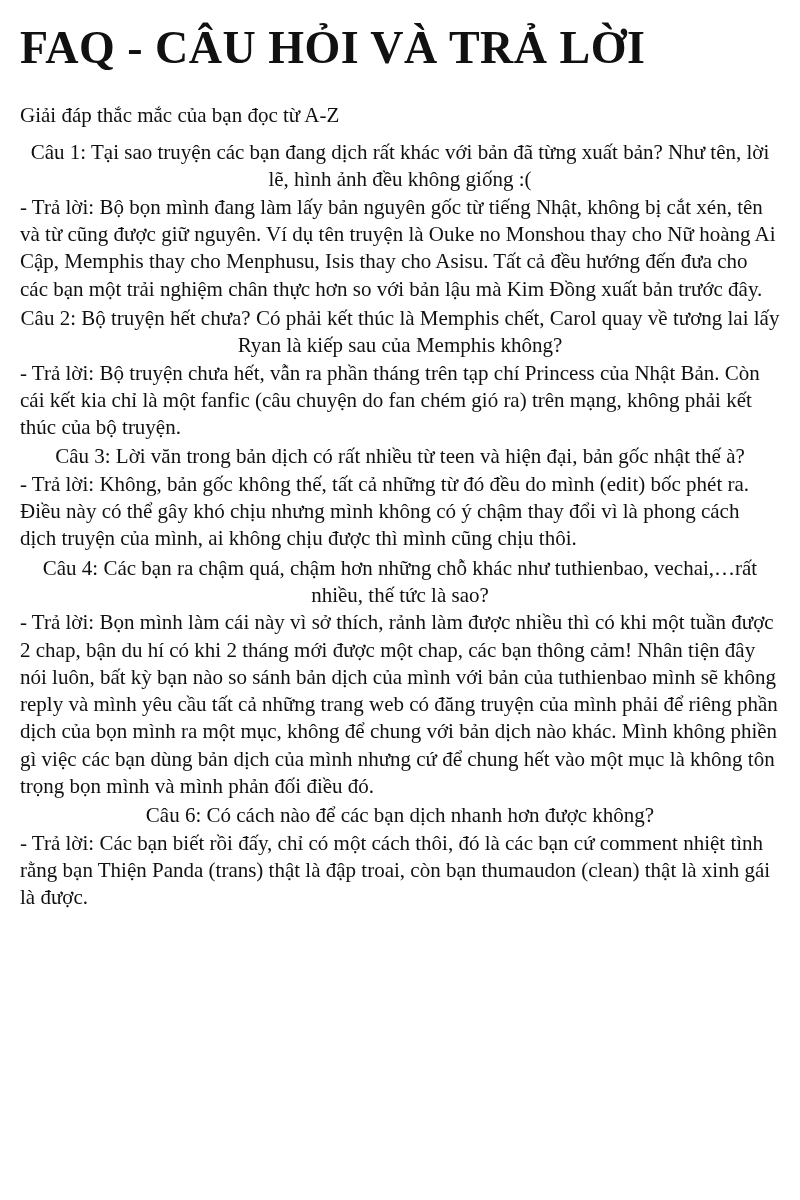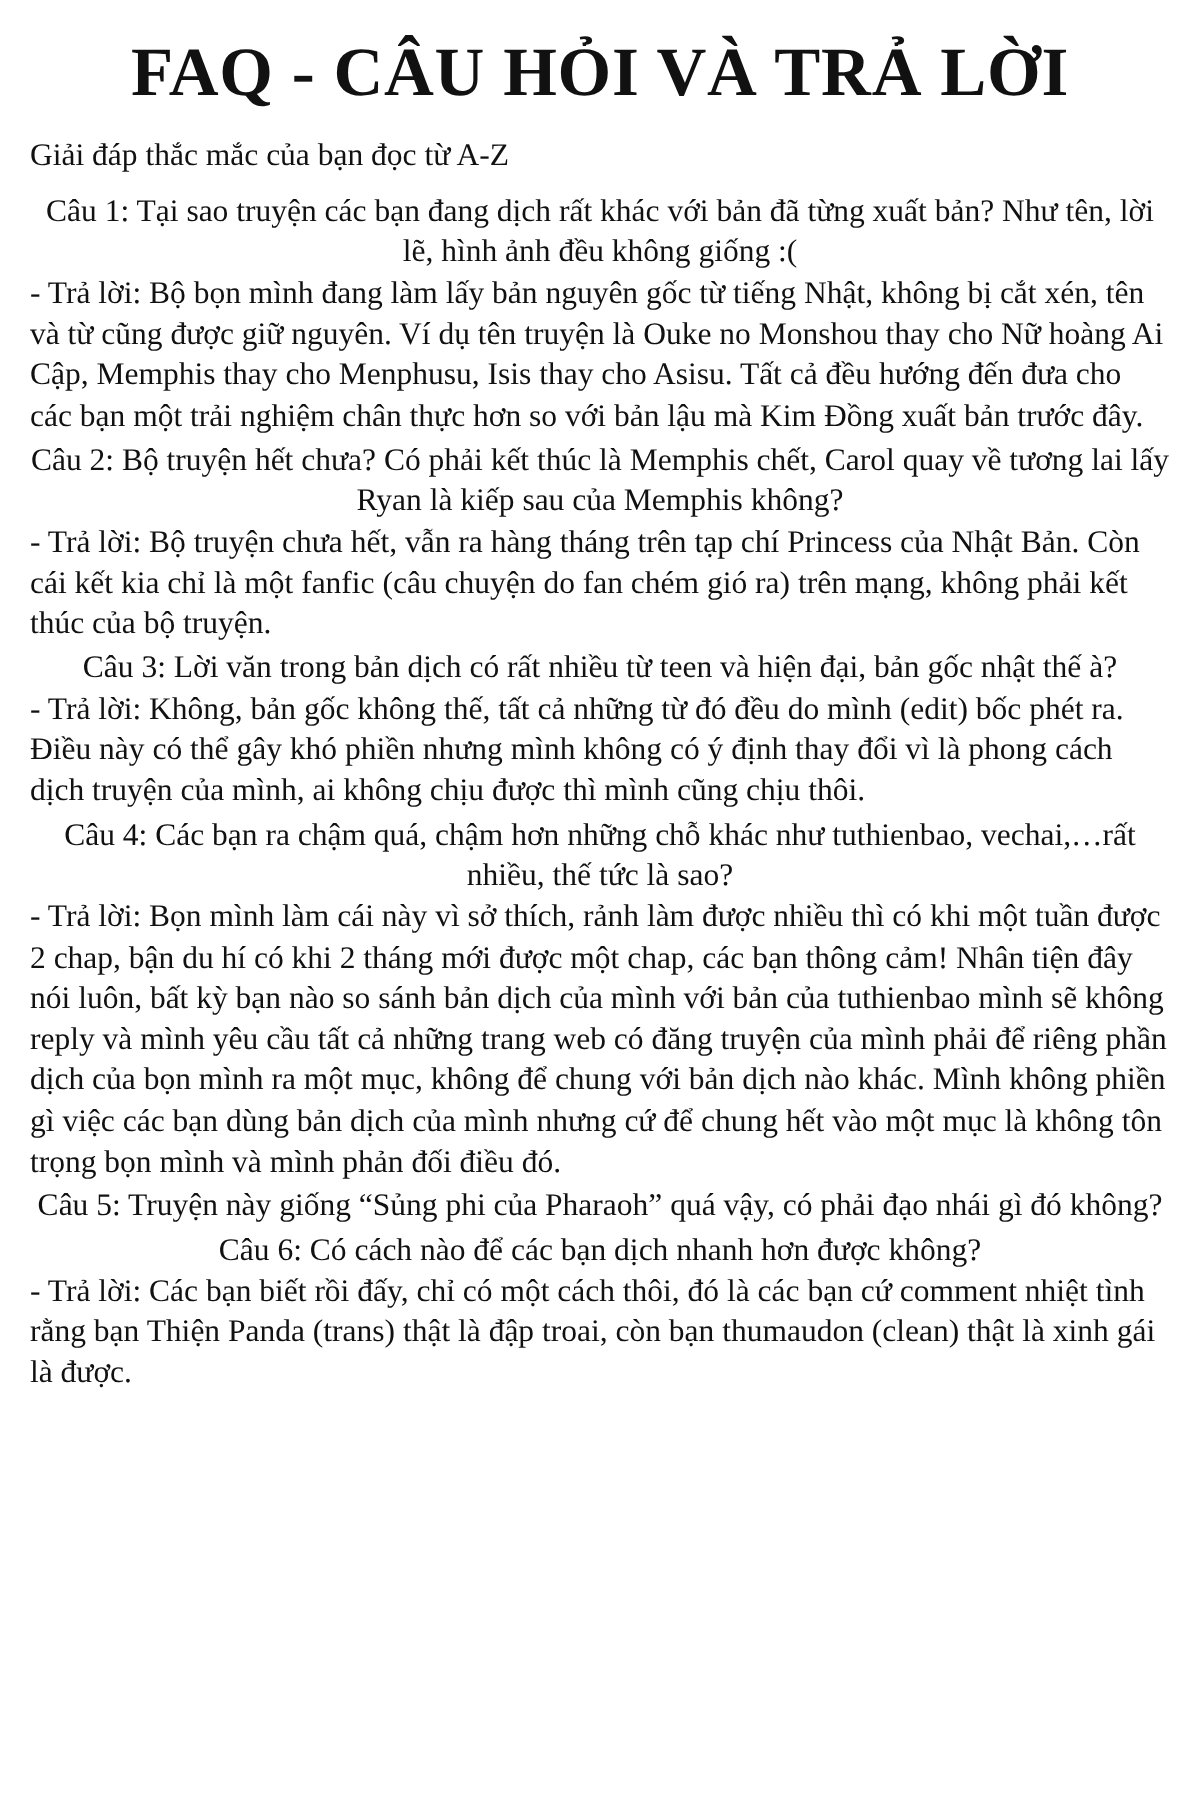--- a/index.html
+++ b/index.html
@@ -15,26 +15,26 @@
     overflow: hidden;
   }
   .page {
     width: 800px;
     height: 1200px;
     box-sizing: border-box;
     padding: 18px 20px 0 20px;
     position: relative;
   }
   .doc-title {
-    text-align: center;
+    text-align: left;
     font-size: 46px;
     line-height: 1.05;
     font-weight: 700;
     letter-spacing: 0.5px;
-    margin: 6px 0 18px 0;
+    margin: 6px 0 30px 0;
     white-space: nowrap;
   }
   .subtitle {
     font-size: 21px;
     line-height: 1.28;
     margin: 0 0 10px 0;
   }
   .qa-block {
     margin: 0 0 2px 0;
   }
@@ -60,35 +60,34 @@
 
   <p class="subtitle">Giải đáp thắc mắc của bạn đọc từ A-Z</p>
 
   <div class="qa-block">
     <p class="question">Câu 1: Tại sao truyện các bạn đang dịch rất khác với bản đã từng xuất bản? Như tên, lời lẽ, hình ảnh đều không giống :(</p>
     <p class="answer">- Trả lời: Bộ bọn mình đang làm lấy bản nguyên gốc từ tiếng Nhật, không bị cắt xén, tên và từ cũng được giữ nguyên. Ví dụ tên truyện là Ouke no Monshou thay cho Nữ hoàng Ai Cập, Memphis thay cho Menphusu, Isis thay cho Asisu. Tất cả đều hướng đến đưa cho các bạn một trải nghiệm chân thực hơn so với bản lậu mà Kim Đồng xuất bản trước đây.</p>
   </div>
 
   <div class="qa-block">
     <p class="question">Câu 2: Bộ truyện hết chưa? Có phải kết thúc là Memphis chết, Carol quay về tương lai lấy Ryan là kiếp sau của Memphis không?</p>
-    <p class="answer">- Trả lời: Bộ truyện chưa hết, vẫn ra hàng tháng trên tạp chí Princess của Nhật Bản. Còn cái kết kia chỉ là một fanfic (câu chuyện do fan chém gió ra) trên mạng, không phải kết thúc của bộ truyện.</p>
+    <p class="answer">- Trả lời: Bộ truyện chưa hết, vẫn ra phần tháng trên tạp chí Princess của Nhật Bản. Còn cái kết kia chỉ là một fanfic (câu chuyện do fan chém gió ra) trên mạng, không phải kết thúc của bộ truyện.</p>
   </div>
 
   <div class="qa-block">
     <p class="question">Câu 3: Lời văn trong bản dịch có rất nhiều từ teen và hiện đại, bản gốc nhật thế à?</p>
-    <p class="answer">- Trả lời: Không, bản gốc không thế, tất cả những từ đó đều do mình (edit) bốc phét ra. Điều này có thể gây khó phiền nhưng mình không có ý định thay đổi vì là phong cách dịch truyện của mình, ai không chịu được thì mình cũng chịu thôi.</p>
+    <p class="answer">- Trả lời: Không, bản gốc không thế, tất cả những từ đó đều do mình (edit) bốc phét ra. Điều này có thể gây khó chịu nhưng mình không có ý chậm thay đổi vì là phong cách dịch truyện của mình, ai không chịu được thì mình cũng chịu thôi.</p>
   </div>
 
   <div class="qa-block">
     <p class="question">Câu 4: Các bạn ra chậm quá, chậm hơn những chỗ khác như tuthienbao, vechai,…rất nhiều, thế tức là sao?</p>
     <p class="answer">- Trả lời: Bọn mình làm cái này vì sở thích, rảnh làm được nhiều thì có khi một tuần được 2 chap, bận du hí có khi 2 tháng mới được một chap, các bạn thông cảm! Nhân tiện đây nói luôn, bất kỳ bạn nào so sánh bản dịch của mình với bản của tuthienbao mình sẽ không reply và mình yêu cầu tất cả những trang web có đăng truyện của mình phải để riêng phần dịch của bọn mình ra một mục, không để chung với bản dịch nào khác. Mình không phiền gì việc các bạn dùng bản dịch của mình nhưng cứ để chung hết vào một mục là không tôn trọng bọn mình và mình phản đối điều đó.</p>
   </div>
 
   <div class="qa-block">
-    <p class="question">Câu 5: Truyện này giống “Sủng phi của Pharaoh” quá vậy, có phải đạo nhái gì đó không?</p>
   </div>
 
   <div class="qa-block">
     <p class="question">Câu 6: Có cách nào để các bạn dịch nhanh hơn được không?</p>
     <p class="answer">- Trả lời: Các bạn biết rồi đấy, chỉ có một cách thôi, đó là các bạn cứ comment nhiệt tình rằng bạn Thiện Panda (trans) thật là đập troai, còn bạn thumaudon (clean) thật là xinh gái là được.</p>
   </div>
 
 </div>
 
 </body></html>

